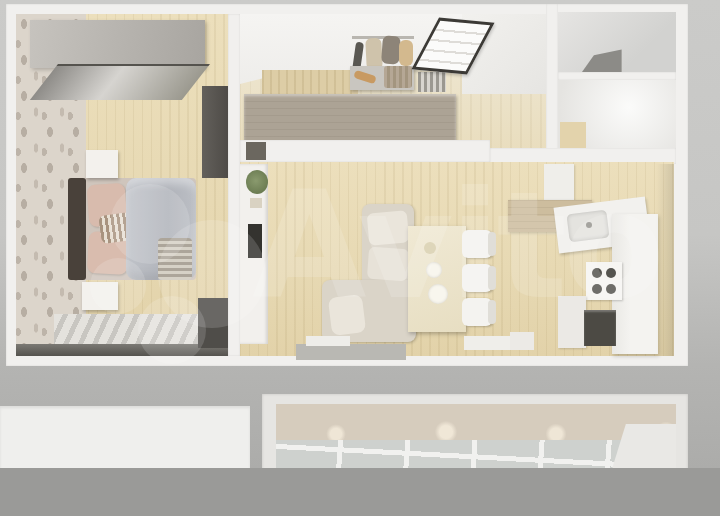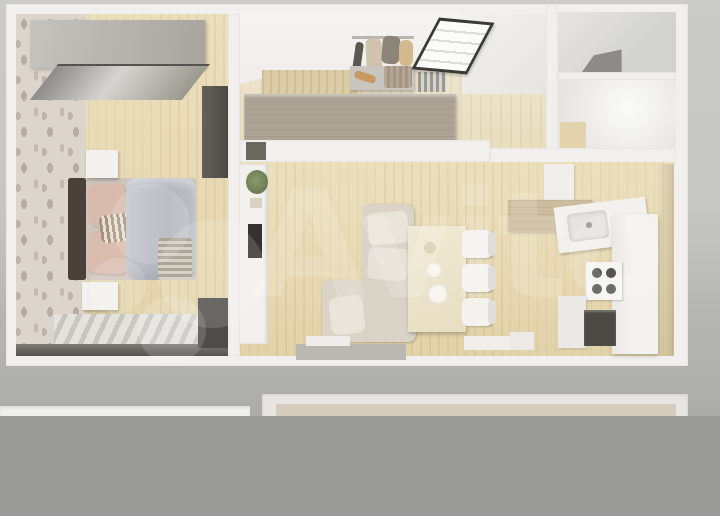--- a/index.html
+++ b/index.html
@@ -1,16 +1,16 @@
 <!DOCTYPE html>
 <html><head>
 <meta charset="utf-8">
 <style>
   html,body{margin:0;padding:0;background:#9a9a98;font-family:"DejaVu Sans","Liberation Sans",sans-serif;}
-  .stage{position:relative;width:720px;height:416px;overflow:hidden;
+  .stage{position:relative;width:720px;height:468px;overflow:hidden;
          background:linear-gradient(180deg,#cbcbc9 0%,#c6c6c4 50%,#b4b4b2 78%,#acacaa 100%);}
   .abs{position:absolute;}
   
   .wall{background:#f1f0ee;box-shadow:inset 0 0 2px rgba(0,0,0,.12);}
   
   .wood{background:
       repeating-linear-gradient(90deg, rgba(120,95,40,.08) 0 1.5px, rgba(0,0,0,0) 1.5px 9px),
       linear-gradient(180deg,#ecdfbc 0%,#e7d9b3 55%,#e2d2a9 100%);}
   .wood-light{background:
       repeating-linear-gradient(90deg, rgba(120,95,40,.06) 0 1.5px, rgba(0,0,0,0) 1.5px 10px),

